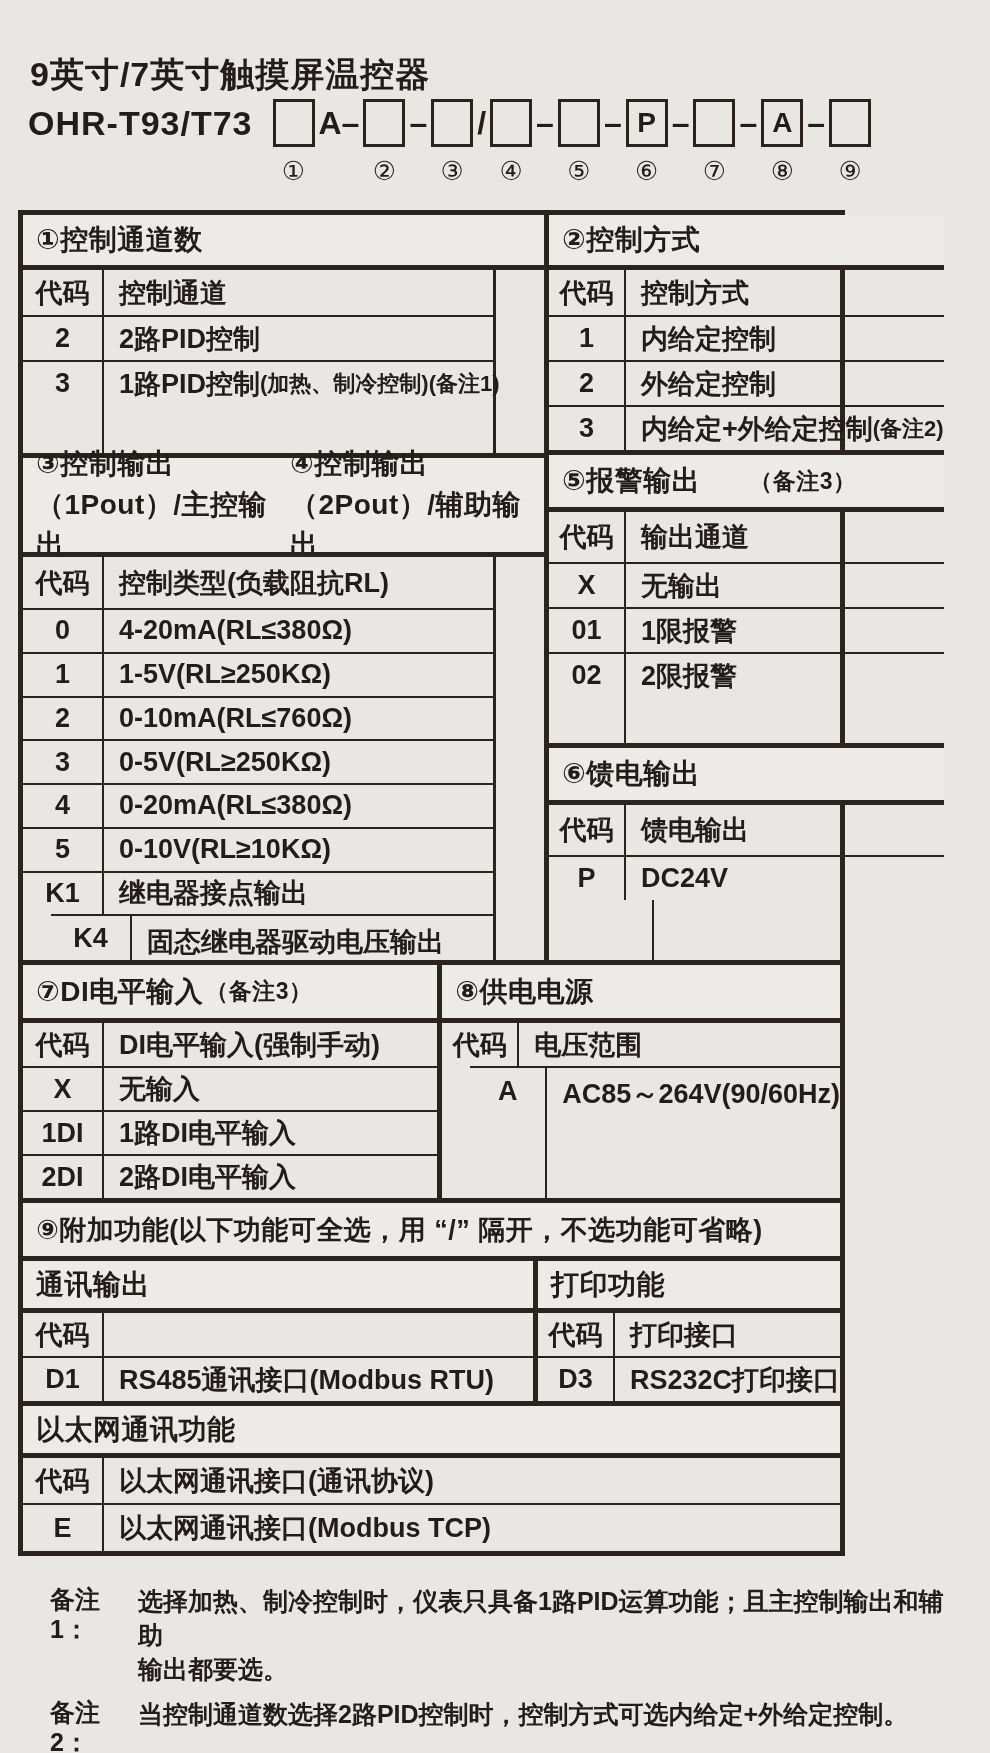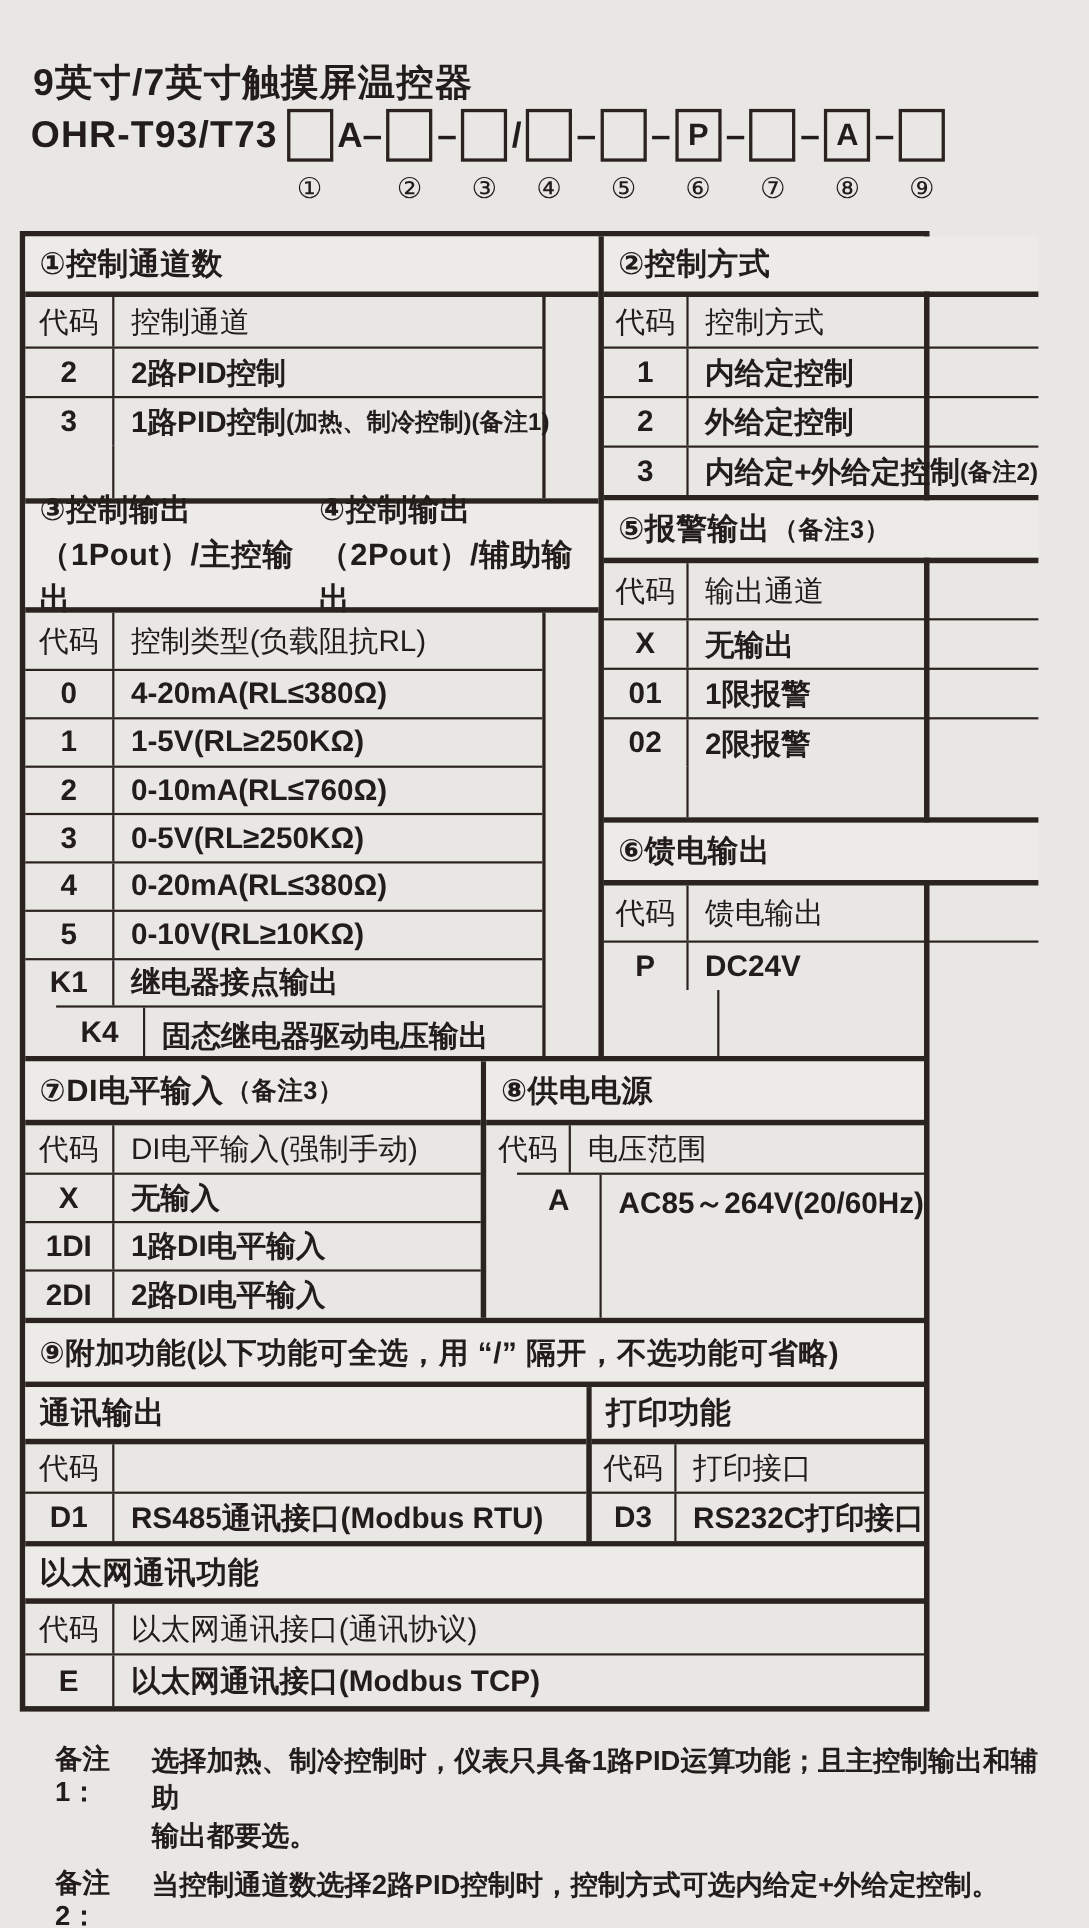--- a/index.html
+++ b/index.html
@@ -18,21 +18,21 @@
     position:absolute;left:30px;top:52px;
     font-size:34px;font-weight:700;letter-spacing:1px;
   }
   
   .model-row{
     position:absolute;left:28px;top:96px;
     display:flex;align-items:flex-start;
   }
   .unit{display:flex;flex-direction:column;align-items:center;}
   .slot{height:54px;display:flex;align-items:center;justify-content:center;}
-  .prefix{font-size:34px;font-weight:700;letter-spacing:1px;padding-right:8px;}
+  .prefix{font-size:34px;font-weight:700;letter-spacing:1px;padding-right:20px;}
   .sep{font-size:32px;font-weight:700;padding:0 4px;}
   .mbox{
     width:36px;height:42px;border:3px solid var(--ln);
     display:flex;align-items:center;justify-content:center;
     font-size:28px;font-weight:700;background:var(--bg);
   }
   .csl{height:34px;margin-top:4px;font-size:26px;font-weight:400;display:flex;align-items:center;}
   
   .btable{
     position:absolute;left:18px;top:210px;width:827px;
@@ -58,26 +58,26 @@
     width:81px;flex:none;border-right:2px solid var(--ln);box-sizing:border-box;
     display:flex;align-items:center;justify-content:center;
     font-size:27px;font-weight:600;
   }
   .colR .cc{width:77px;}
   .cd{
     flex:1;display:flex;align-items:center;padding-left:15px;
     font-size:27px;font-weight:600;box-sizing:border-box;white-space:nowrap;
   }
   .nt{font-size:22px;font-weight:600;}
-  .th .cc,.th .cd{font-weight:400;}
+  .th .cc,.th .cd{font-weight:700;}
   .vtop{align-items:flex-start;padding-top:8px;}
   
   .h43{height:43px;} .h437{height:43.75px;} .h44{height:44px;} .h45{height:45px;}
   .h46{height:46px;} .h47{height:47px;} .h48{height:48px;} .h50{height:50px;}
-  .h51{height:51px;} .h52{height:52px;} .h53{height:53px;}
+  .h51{height:51px;} .h52{height:52px;gap:47px;} .h53{height:53px;}
   .h94{height:94px;}
   .grow{flex:1;margin-left:28px;}
   
   .notes{position:absolute;left:50px;top:1584px;width:900px;}
   .note{display:flex;margin-bottom:11px;}
   .nlabel{flex:none;width:88px;font-size:25px;font-weight:600;line-height:30px;}
   .nbody{font-size:25px;font-weight:600;line-height:34px;}
 </style>
 </head>
 <body>
@@ -384,21 +384,21 @@
           <span>⑧供电电源</span>
         </div>
       <div class="tl"></div>
       <div class="t">
         <div class="tr th h43">
           <div class="cc">代码</div>
           <div class="cd">电压范围</div>
         </div>
         <div class="tr grow">
           <div class="cc vtop">A</div>
-          <div class="cd vtop">AC85～264V(20/60Hz)</div>
+          <div class="cd vtop">AC85～264V(90/60Hz)</div>
         </div>
       </div>
     </div>
   </div>
 
   <div class="tl"></div>
 
   <div class="st h53" style="font-size:27px;">
       <span>⑨附加功能(以下功能可全选，用 “/” 隔开，不选功能可省略)</span>
     </div>

